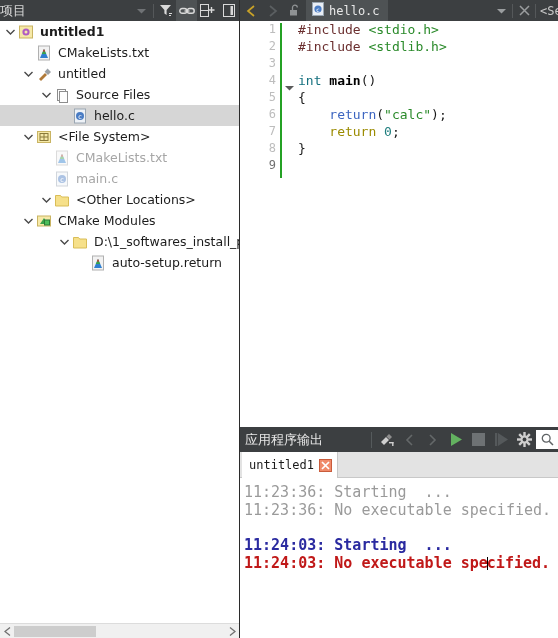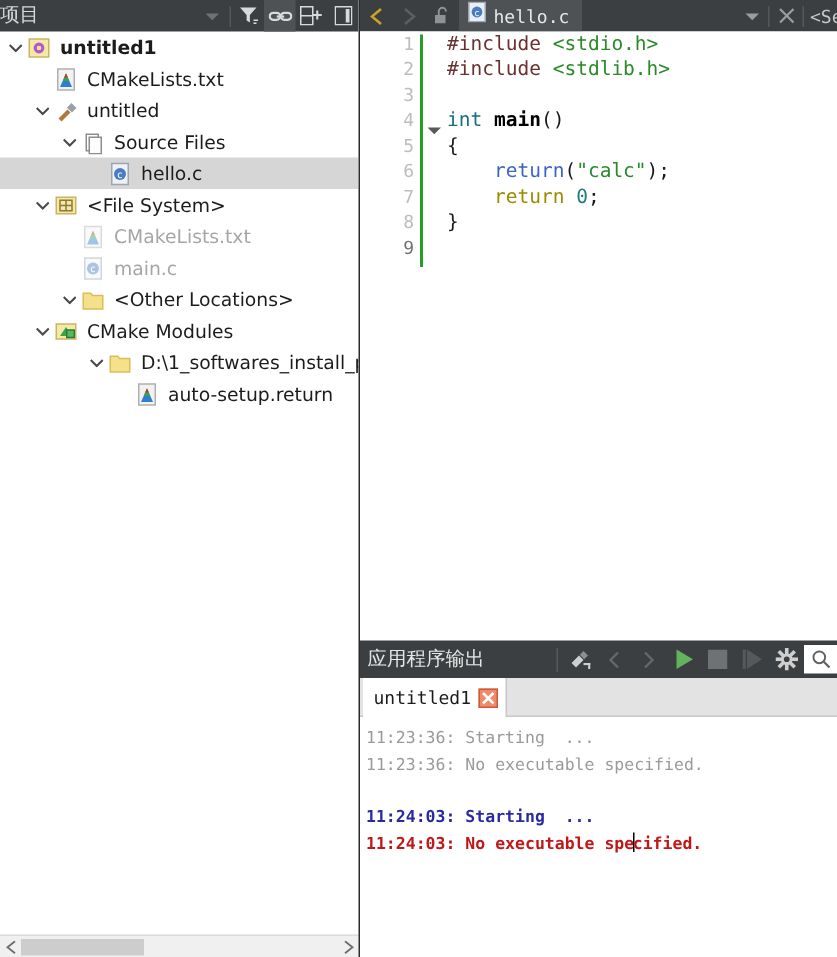--- a/index.html
+++ b/index.html
@@ -175,21 +175,21 @@
     width: 13px; height: 13px; background: #f08a6a; border: 1px solid #c95c3c;
     display: flex; align-items: center; justify-content: center;
   }
 
   .out-body {
     position: absolute; left: 0; top: 51px; width: 318px; height: 160px;
     background: #ffffff; padding: 5px 0 0 4px; overflow: hidden;
   }
   .oline {
     height: 18px; line-height: 18px; white-space: pre;
-    font-family: "DejaVu Sans Mono", monospace; font-size: 11px;
+    font-family: "DejaVu Sans Mono", monospace; font-size: 15px;
   }
   .o-gray { color: #9a9a9a; }
   .o-blue { color: #2a2aa0; font-weight: bold; }
   .o-red { color: #c01818; font-weight: bold; }
   .o-blank { height: 17px; }
   .caret {
     display: inline-block; width: 1px; height: 13px; background: #000;
     vertical-align: -2px; margin: 0 -1px;
   }
 </style>

